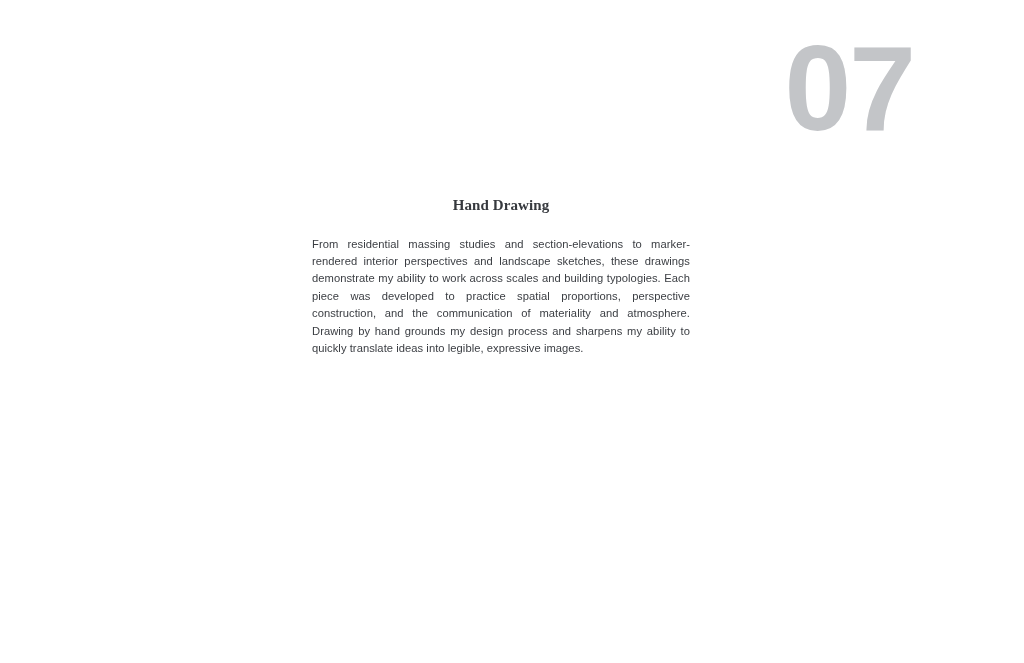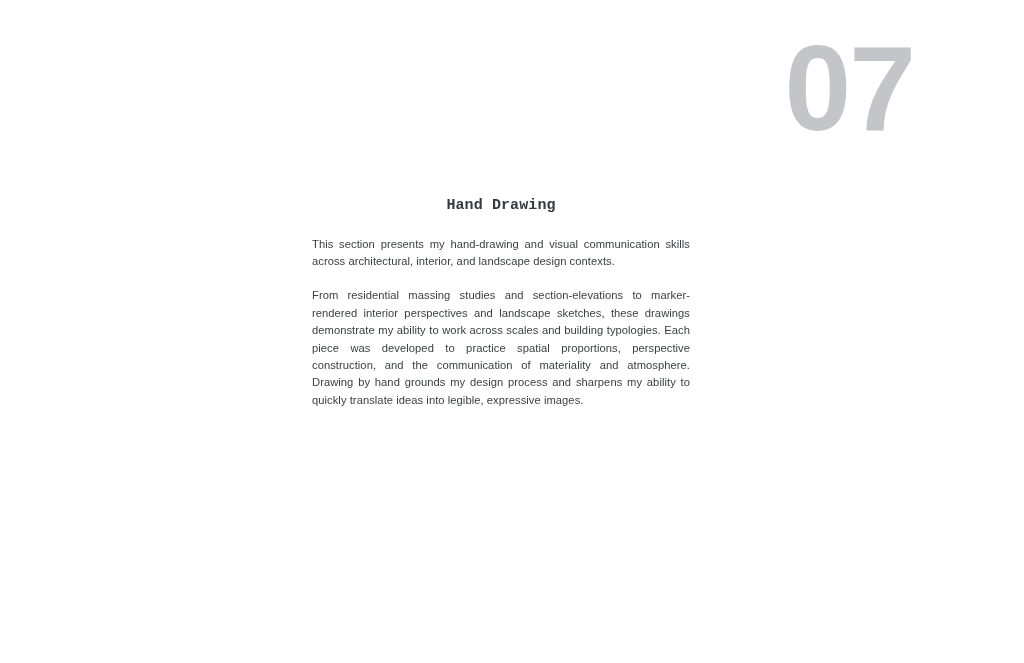--- a/index.html
+++ b/index.html
@@ -43,21 +43,21 @@
     position: absolute;
     left: 312px;
     top: 196px;
     width: 378px;
   }
 
   .section-title {
     margin: 0 0 20px 0;
     padding: 0;
     text-align: center;
-    font-family: Liberation Mono, monospace;
+    font-family: Liberation Serif, serif;
     font-size: 15px;
     font-weight: bold;
     letter-spacing: 0.1px;
     color: #36393e;
     line-height: 1.3;
   }
 
   .body-copy {
     margin: 0;
     padding: 0;
@@ -86,19 +86,18 @@
 <body>
 
 <div class="page">
 
   <div class="section-number">07</div>
 
   <div class="content">
 
     <h1 class="section-title">Hand Drawing</h1>
 
-    <p class="body-copy justify-block">This section presents my hand-drawing and visual communication skills across architectural, interior, and landscape design contexts.</p>
 
     <p class="body-copy justify-block">From residential massing studies and section-elevations to marker-rendered interior perspectives and landscape sketches, these drawings demonstrate my ability to work across scales and building typologies. Each piece was developed to practice spatial proportions, perspective construction, and the communication of materiality and atmosphere. Drawing by hand grounds my design process and sharpens my ability to quickly translate ideas into legible, expressive images.</p>
 
   </div>
 
 </div>
 
 </body></html>

